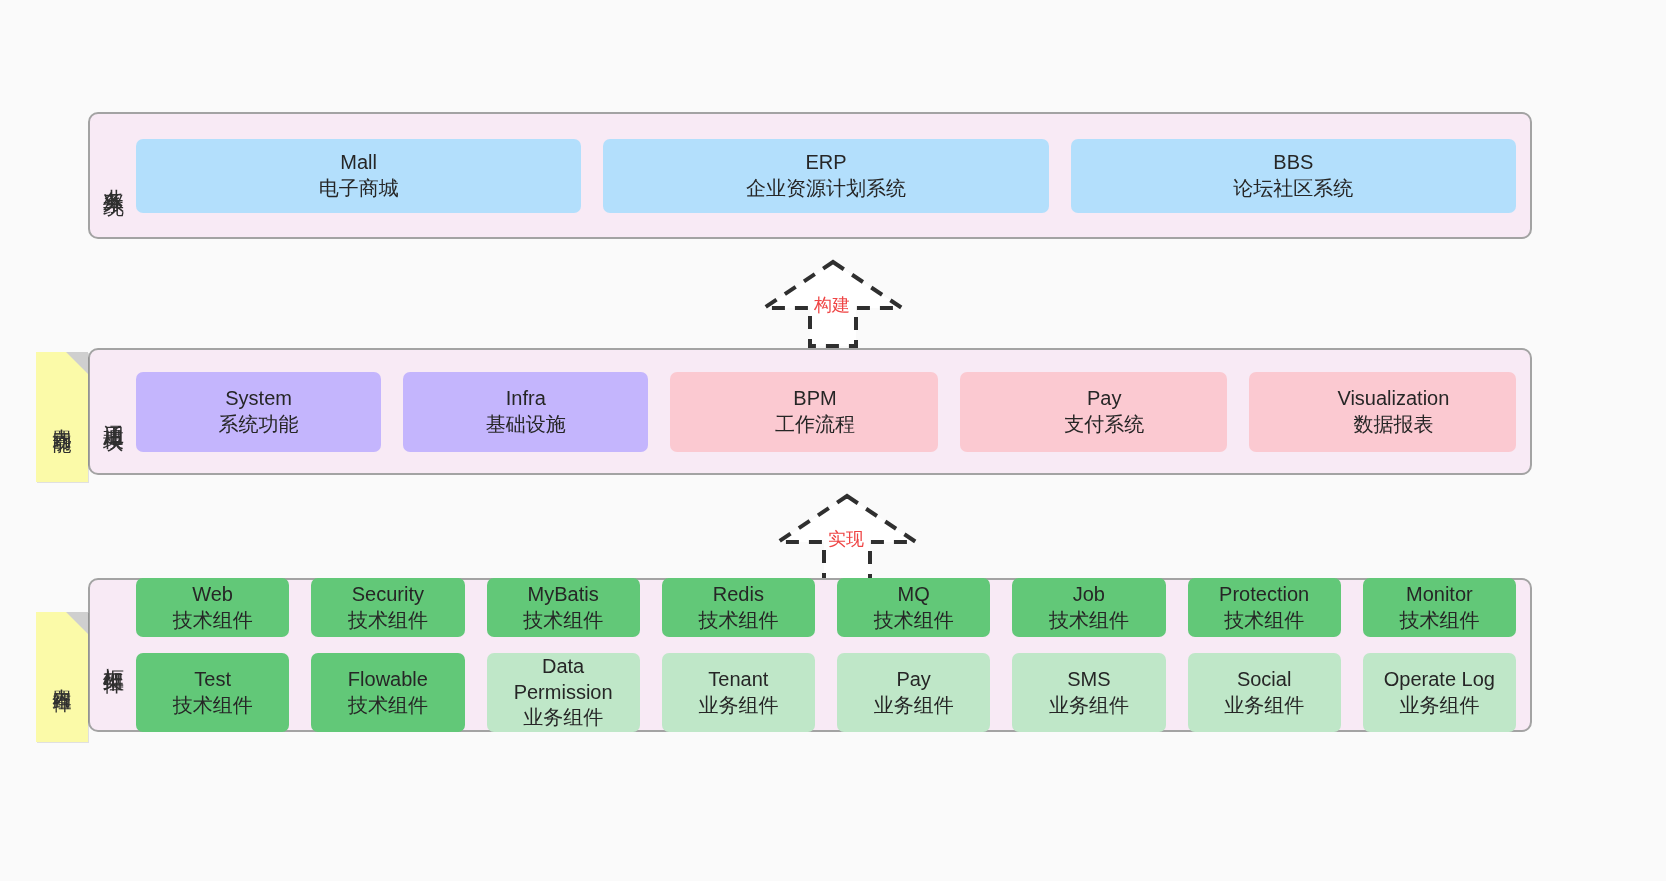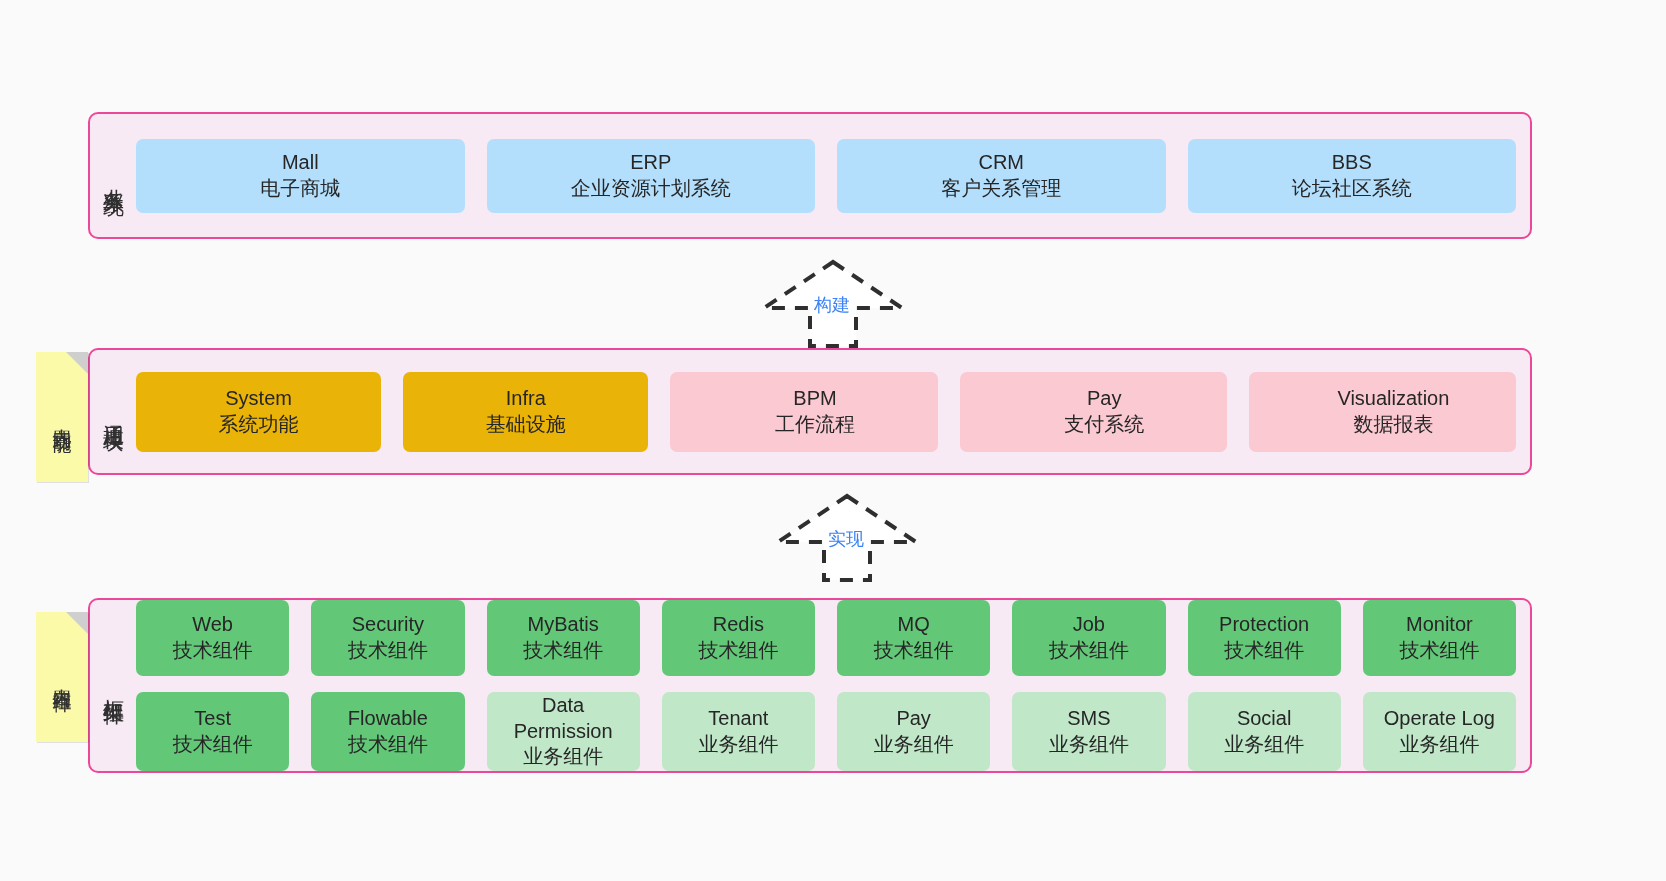--- a/index.html
+++ b/index.html
@@ -18,21 +18,21 @@
 
   .canvas {
     position: absolute;
     inset: 0;
   }
 
   
   .layer {
     position: absolute;
     background: #f8eaf5;
-    border: 2px solid #ec4899;
+    border: 2px solid #a3a3a3;
     border-radius: 10px;
     box-sizing: border-box;
     display: flex;
     align-items: stretch;
   }
 
   .layer-title {
     flex: 0 0 auto;
     width: 46px;
     display: flex;
@@ -75,38 +75,38 @@
     line-height: 1.28;
     color: #262626;
     box-sizing: border-box;
     padding: 4px 6px;
   }
   .card .l1 { display: block; }
   .card .l2 { display: block; }
 
   
   .c-blue        { background: #b3dffc; }
-  .c-red         { background: #eab308; }
+  .c-red         { background: #c4b5fd; }
   .c-pink        { background: #fbc9d1; padding-left: 28px; }
   .c-green       { background: #62c878; }
   .c-greenlight  { background: #bfe7c8; }
 
   
   #layer-business {
     left: 88px; top: 112px; width: 1444px; height: 127px;
   }
   #layer-business .row { height: 74px; }
 
   #layer-modules {
     left: 88px; top: 348px; width: 1444px; height: 127px;
   }
   #layer-modules .row { height: 80px; }
 
   #layer-framework {
-    left: 88px; top: 598px; width: 1444px; height: 175px;
+    left: 88px; top: 578px; width: 1444px; height: 154px;
   }
   #layer-framework .row { height: 79px; }
 
   
   .note {
     position: absolute;
     background: #fbfaa8;
     width: 52px;
     box-sizing: border-box;
     display: flex;
@@ -130,21 +130,21 @@
   #note-components { left: 36px; top: 612px; height: 130px; }
 
   
   .uml-arrow {
     position: absolute;
     pointer-events: none;
   }
   .uml-arrow .label {
     position: absolute;
     font-size: 18px;
-    color: #3b82f6;
+    color: #ef4444;
     background: transparent;
     white-space: nowrap;
   }
   #arrow-build   { left: 748px; top: 256px; width: 170px; height: 92px; }
   #arrow-build .label   { left: 66px; top: 37px; }
   #arrow-implement { left: 762px; top: 490px; width: 170px; height: 92px; }
   #arrow-implement .label { left: 66px; top: 37px; }
 </style>
 </head>
 <body>
@@ -157,24 +157,20 @@
       <div class="row">
         <div class="card c-blue">
           <span class="l1">Mall</span>
           <span class="l2">电子商城</span>
         </div>
         <div class="card c-blue">
           <span class="l1">ERP</span>
           <span class="l2">企业资源计划系统</span>
         </div>
         <div class="card c-blue">
-          <span class="l1">CRM</span>
-          <span class="l2">客户关系管理</span>
-        </div>
-        <div class="card c-blue">
           <span class="l1">BBS</span>
           <span class="l2">论坛社区系统</span>
         </div>
       </div>
     </div>
   </div>
 
   <div class="uml-arrow" id="arrow-build">
     <svg width="170" height="92" viewBox="0 0 170 92">
       <path d="M 85 6 L 154 52 L 108 52 L 108 90 L 62 90 L 62 52 L 16 52 Z" fill="#ffffff" stroke="#2f2f2f" stroke-width="4" stroke-dasharray="13 10" stroke-linejoin="miter"></path>

